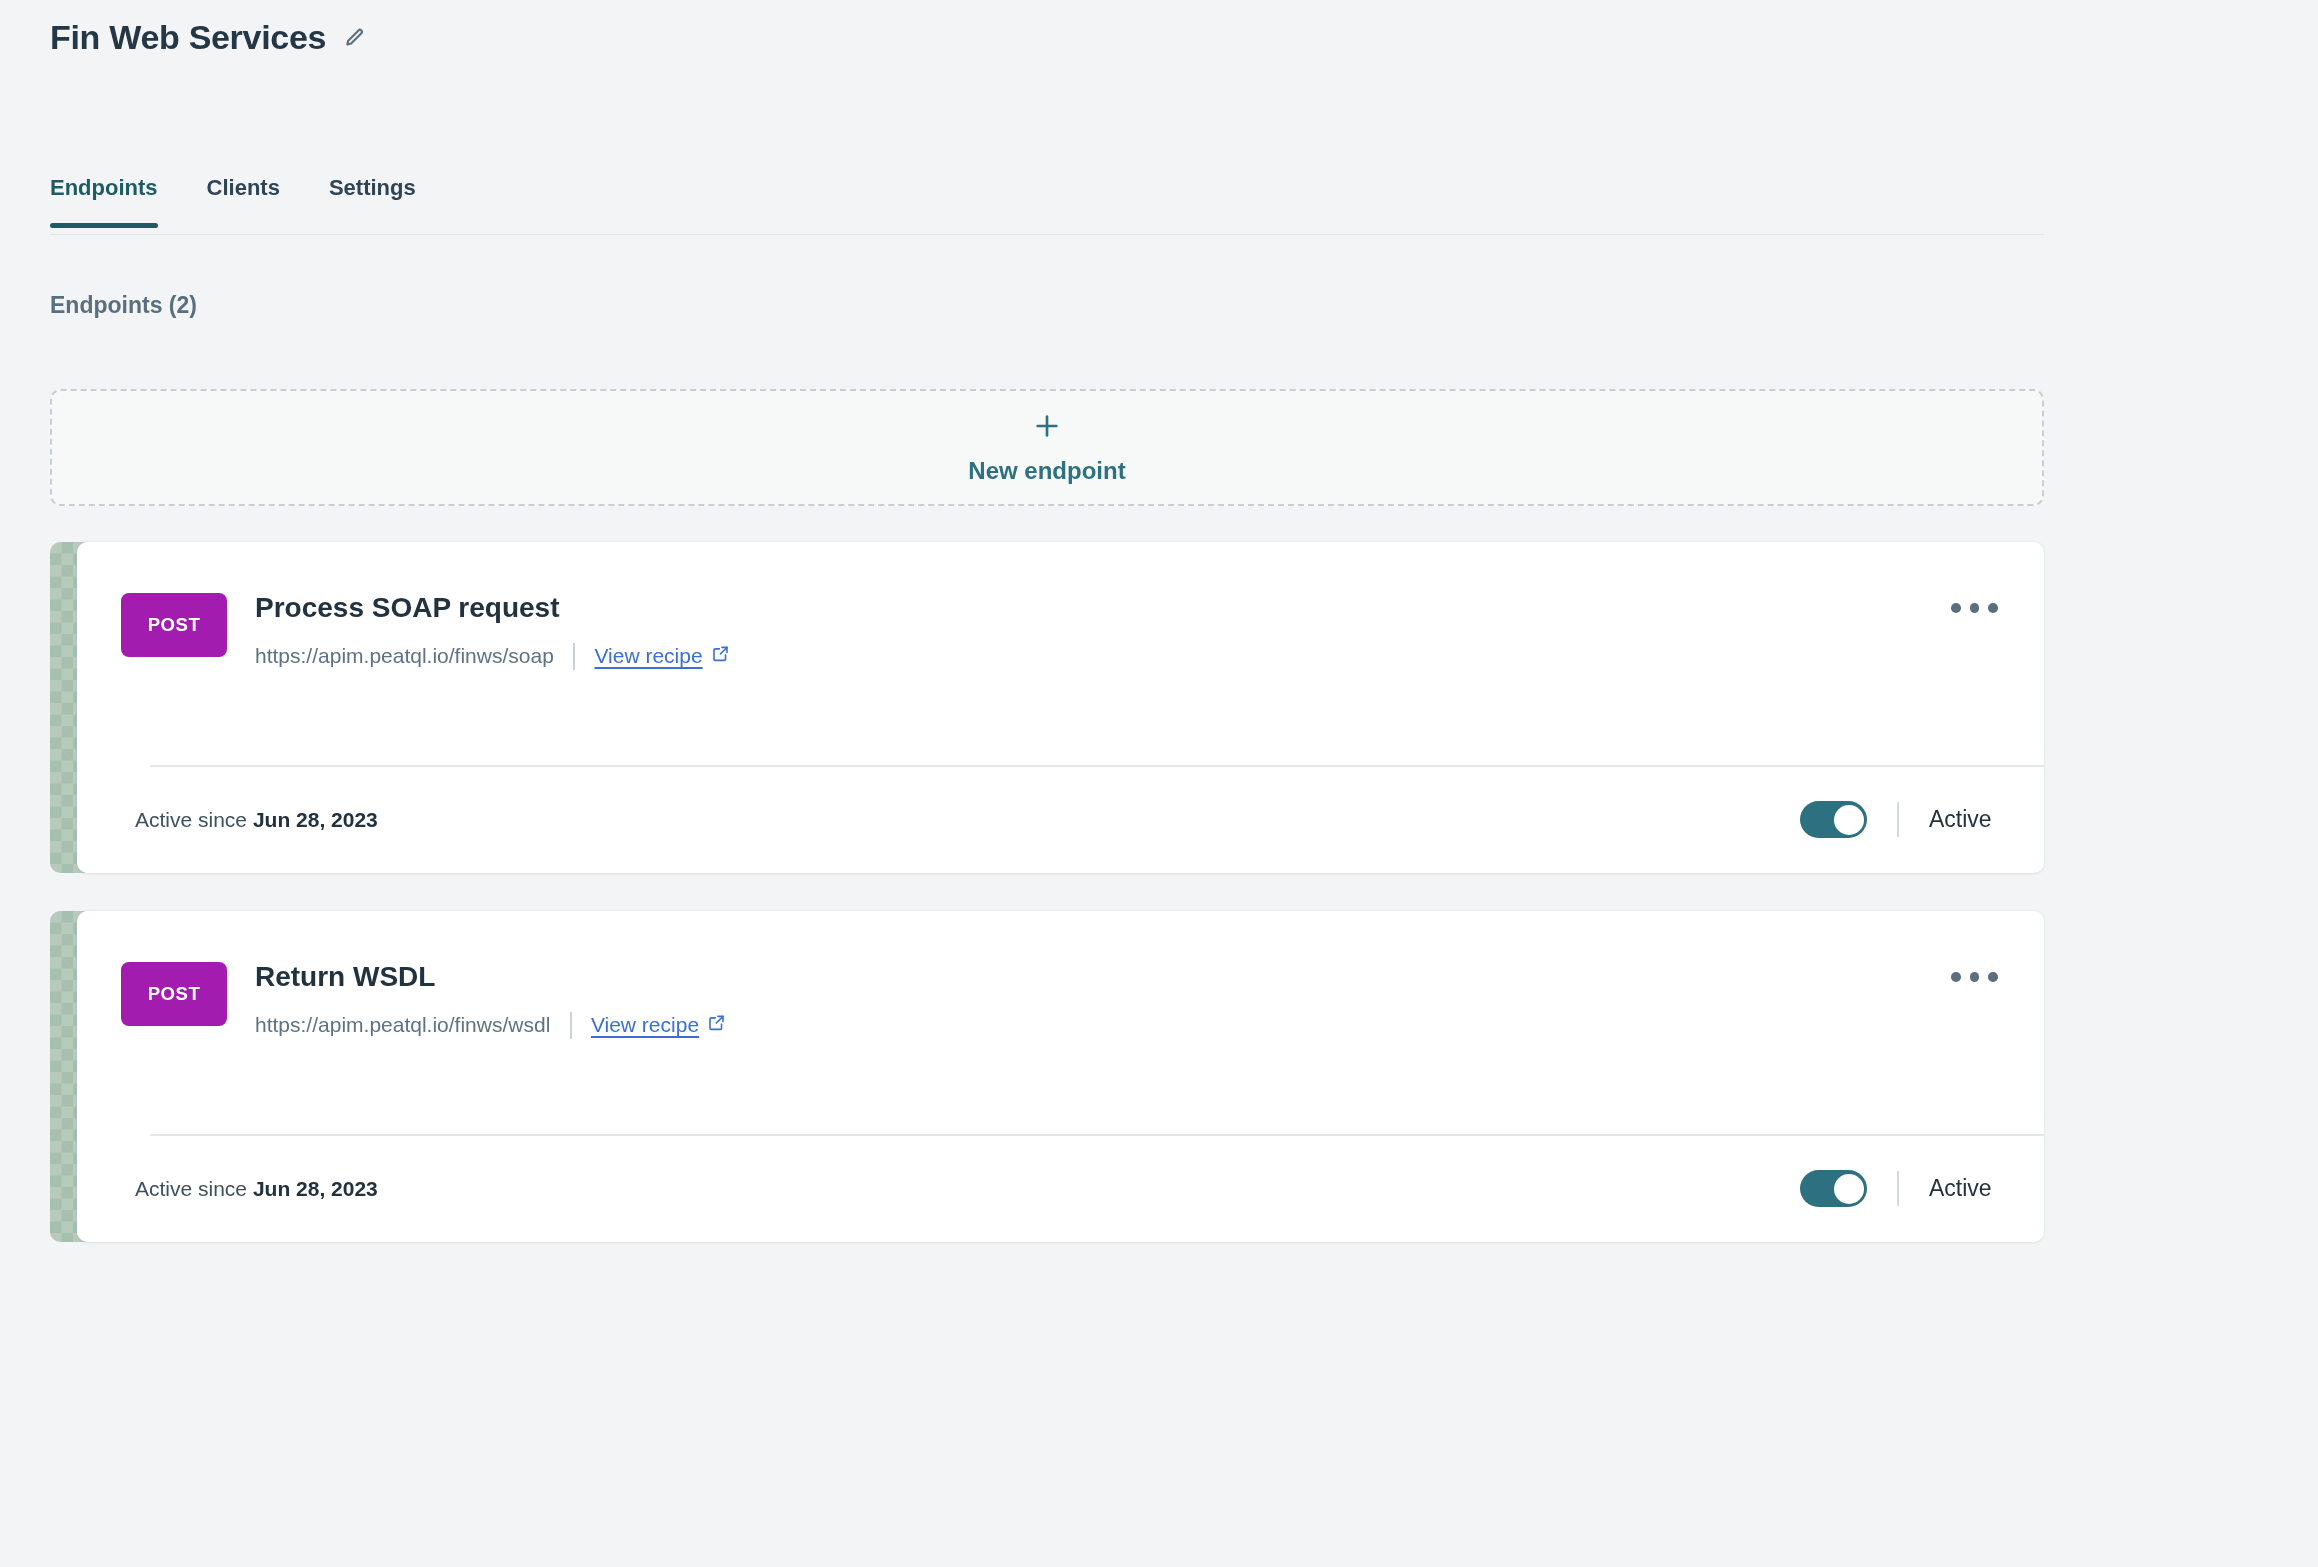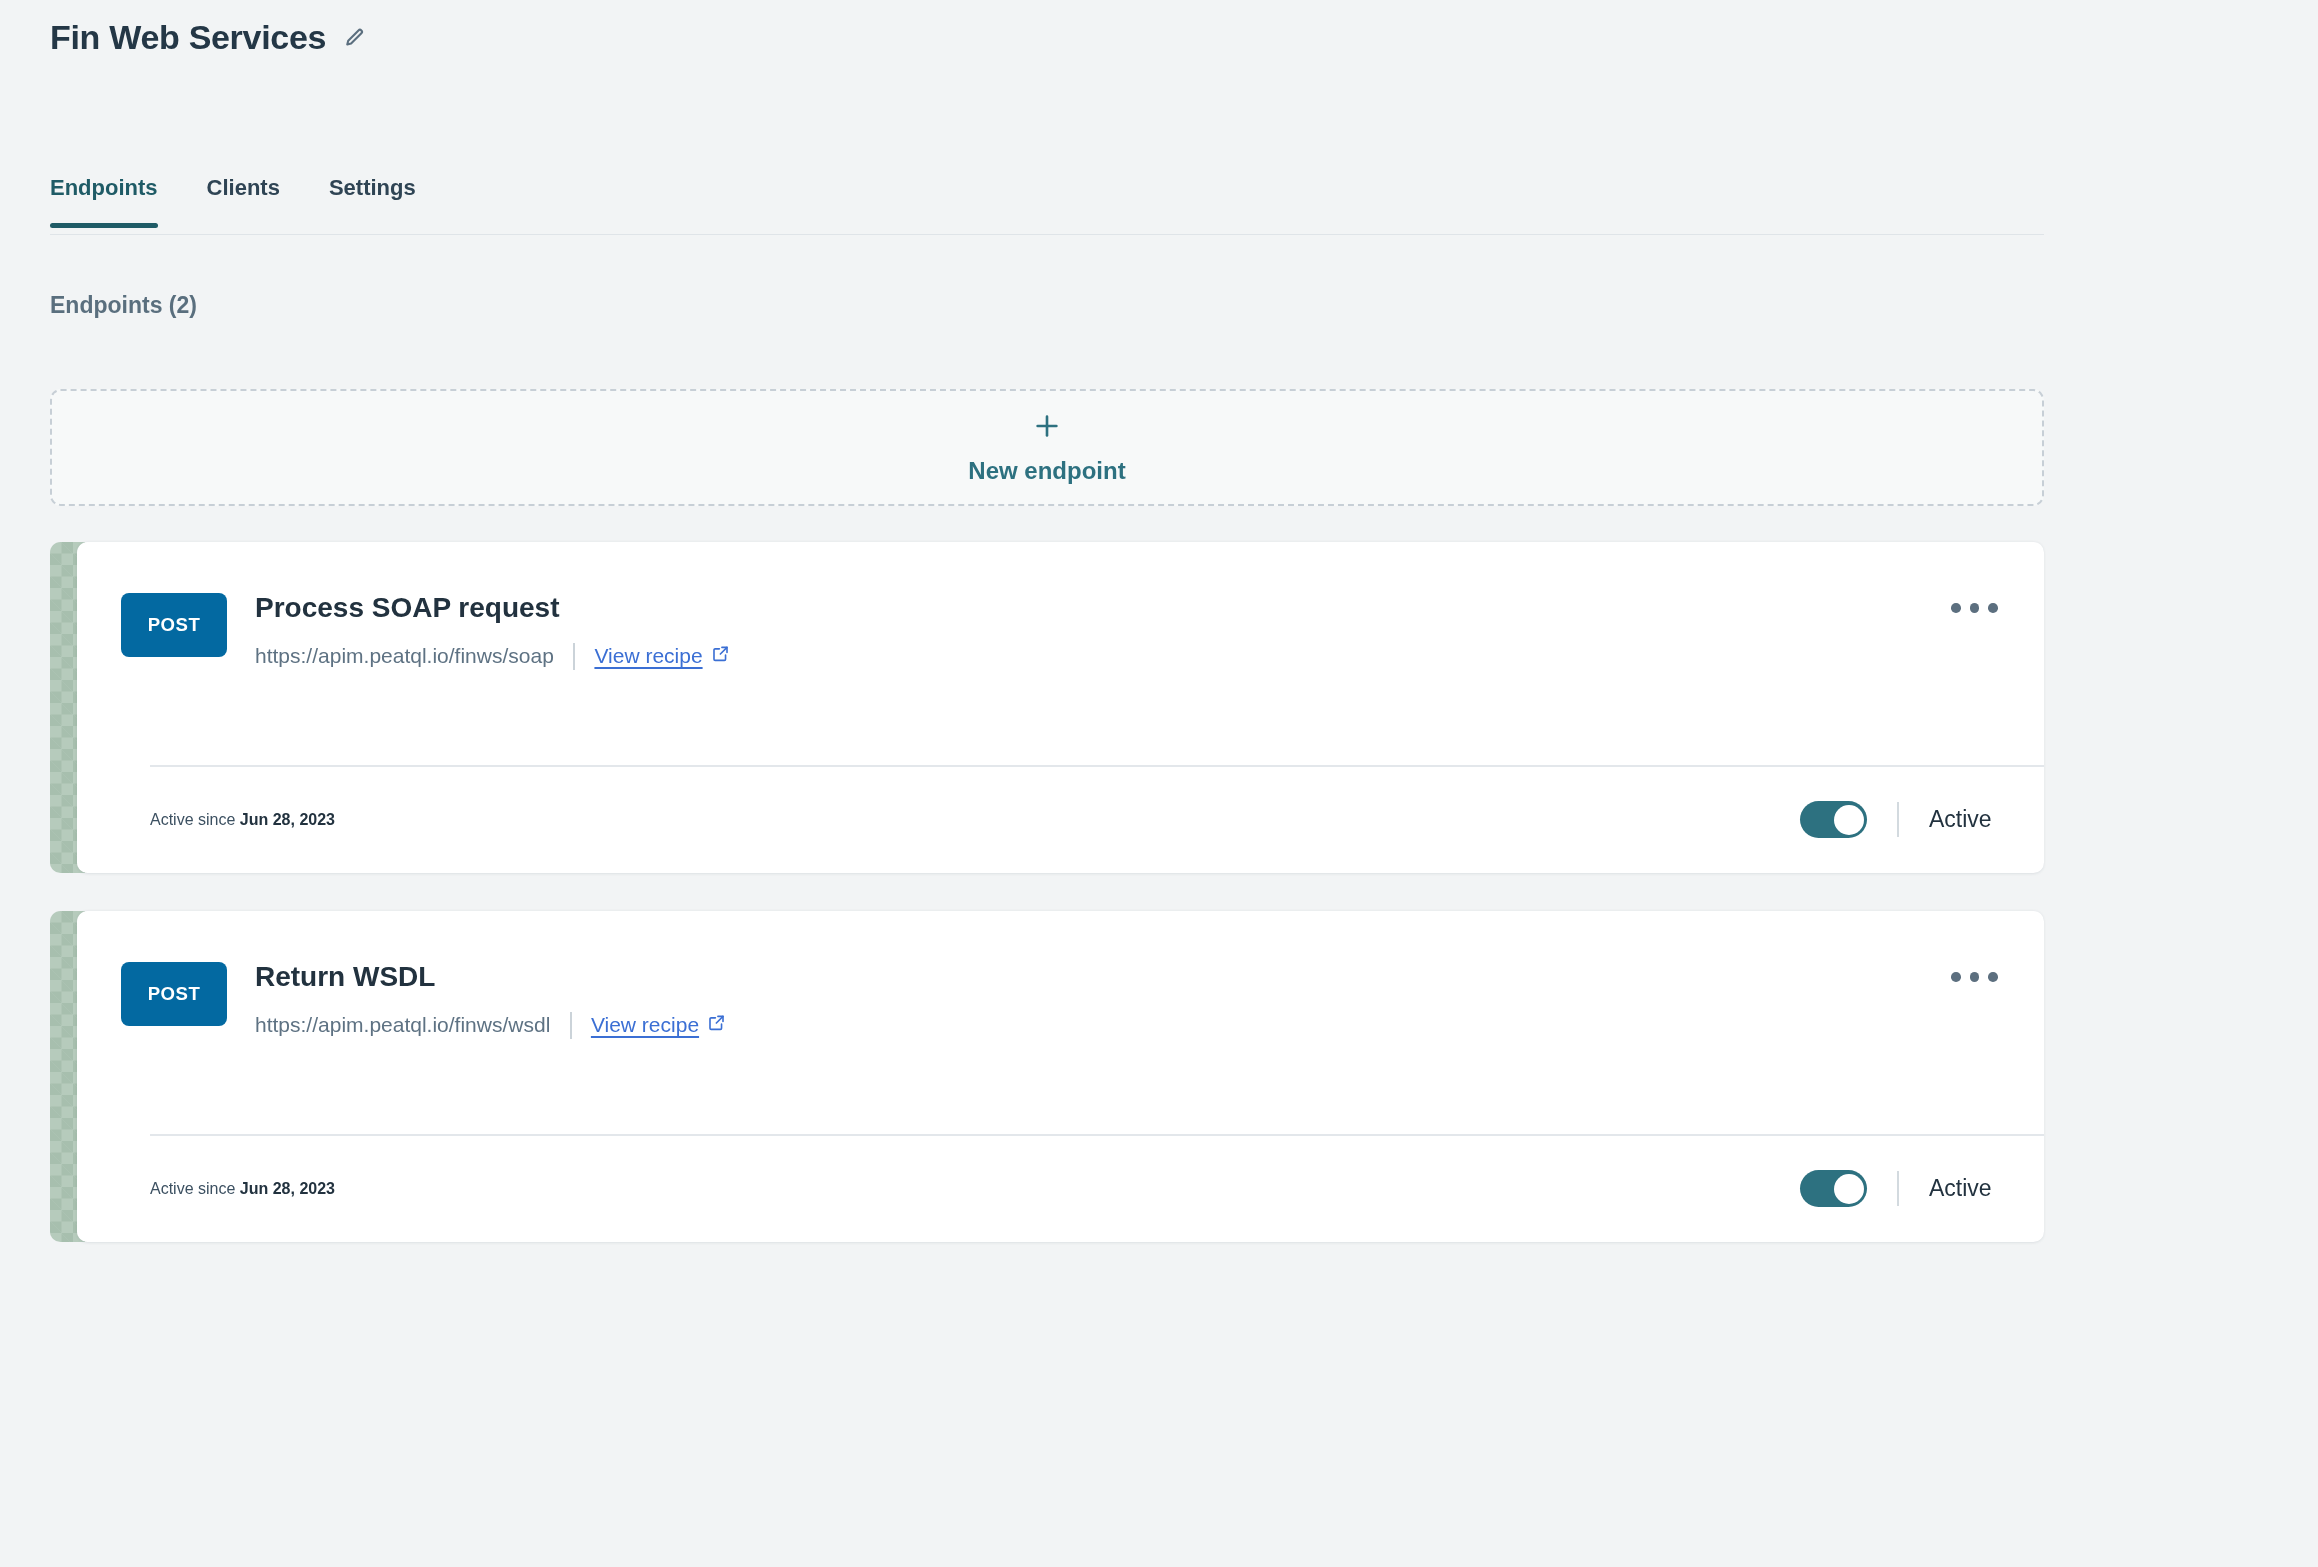--- a/index.html
+++ b/index.html
@@ -205,21 +205,21 @@
   .card-head {
     position: relative;
     display: flex;
     align-items: flex-start;
     padding: 51px 0 0 44px;
   }
   .method-badge {
     width: 106px;
     height: 64px;
     border-radius: 8px;
-    background: #0369a1;
+    background: #a21caf;
     color: #FFFFFF;
     font-size: 18.6px;
     font-weight: bold;
     letter-spacing: 0.5px;
     display: flex;
     align-items: center;
     justify-content: center;
     flex: 0 0 auto;
   }
   .card-headtext { margin-left: 28px; }
@@ -286,22 +286,22 @@
 
   .card-foot {
     position: absolute;
     left: 0; right: 0;
     top: 223px;
     height: 109px;
     display: flex;
     align-items: center;
   }
   .active-since {
-    margin-left: 73px;
-    font-size: 16px;
+    margin-left: 58px;
+    font-size: 21px;
     color: #3C5061;
     white-space: nowrap;
   }
   .active-since b { font-weight: bold; color: #22323F; }
 
   .foot-right {
     margin-left: auto;
     display: flex;
     align-items: center;
     gap: 30px;

